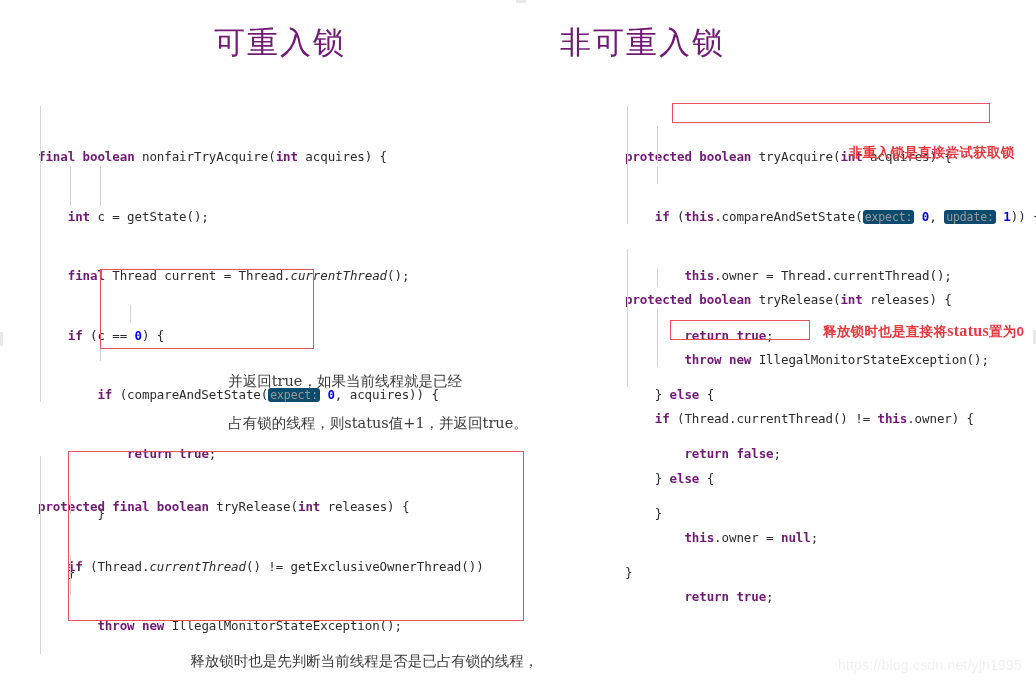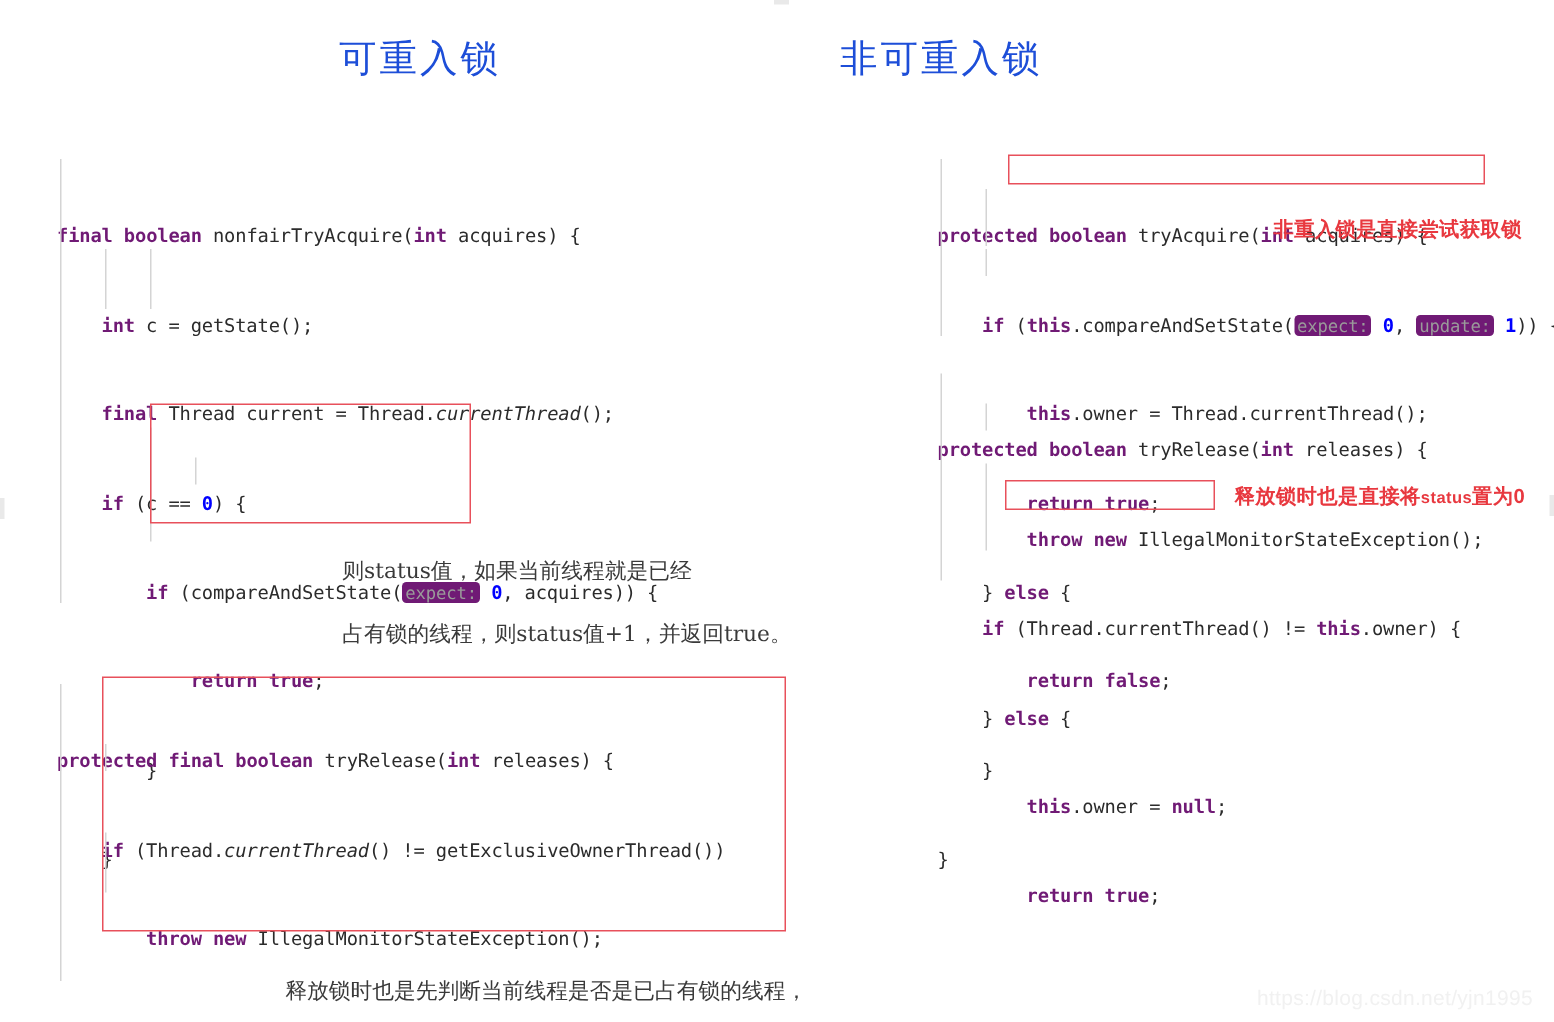--- a/index.html
+++ b/index.html
@@ -13,23 +13,23 @@
     position: relative;
     overflow: hidden;
     font-family: "Liberation Sans", sans-serif;
     -webkit-font-smoothing: antialiased;
   }
 
   
   .heading {
     position: absolute;
     font-family: Liberation Sans, sans-serif;
-    font-size: 25px;
+    font-size: 31px;
     font-weight: 300;
-    color: #1d4ed8;
+    color: #701a75;
     letter-spacing: 2px;
     white-space: nowrap;
   }
   #heading-left  { left: 0;   top: 22px; width: 560px; text-align: center; }
   #heading-right { left: 560px; top: 22px; width: 476px; text-align: left; }
 
   
   .code {
     position: absolute;
     font-family: "DejaVu Sans Mono", "Liberation Mono", monospace;
@@ -40,21 +40,21 @@
     letter-spacing: -0.1px;
   }
   .code .ln { display: block; height: 19.8px; position: relative; }
 
   
   .kw   { color: #701a75; font-weight: bold; }
   .num  { color: #0000ff; font-weight: bold; }
   .it   { font-style: italic; }
   .pl   {
     color: #9a9a9a;
-    background: #701a75;
+    background: #0c4a6e;
     border-radius: 3px;
     padding: 0 2px;
     font-size: 11.5px;
   }
 
   
   .guide {
     position: absolute;
     width: 1px;
     background: #d4d4d4;
@@ -79,21 +79,21 @@
   }
   .note-red {
     position: absolute;
     font-family: "Liberation Sans", sans-serif;
     font-size: 13.5px;
     font-weight: bold;
     color: #e8383f;
     white-space: pre;
     letter-spacing: 0.3px;
   }
-  .note-red .sm { font-size: 11px; }
+  .note-red .sm { font-size: 16px; font-family: Liberation Serif, serif; }
 
   
   #watermark {
     position: absolute;
     right: 14px;
     bottom: 8px;
     font-family: "Liberation Sans", sans-serif;
     font-size: 14px;
     color: #f1f1f1;
     white-space: nowrap;
@@ -132,21 +132,21 @@
 
 <div class="guide" style="left:40px;  top:106px; height:296px;"></div>
 <div class="guide" style="left:70px;  top:166px; height:40px;"></div>
 <div class="guide" style="left:100px; top:166px; height:40px;"></div>
 <div class="guide" style="left:100px; top:285px; height:76px;"></div>
 <div class="guide" style="left:130px; top:305px; height:18px;"></div>
 
 <div class="redbox" style="left:100px; top:269px; width:214px; height:80px;"></div>
 
 <div class="note-cn" id="note-acquire" style="left:219px; top:350px;">
-  <span>则status值，如果当前线程就是已经</span><br>
+  <span>并返回true，如果当前线程就是已经</span><br>
   <span>占有锁的线程，则status值+1，并返回true。</span>
 </div>
 
 <div class="code" id="code-release-left" style="left:38px; top:438px;">
 
   <span class="ln"><span class="kw">protected</span> <span class="kw">final</span> <span class="kw">boolean</span> tryRelease(<span class="kw">int</span> releases) {</span>
   <span class="ln">    <span class="kw">if</span> (Thread.<span class="it">currentThread</span>() != getExclusiveOwnerThread())</span>
   <span class="ln">        <span class="kw">throw</span> <span class="kw">new</span> IllegalMonitorStateException();</span>
   
   

